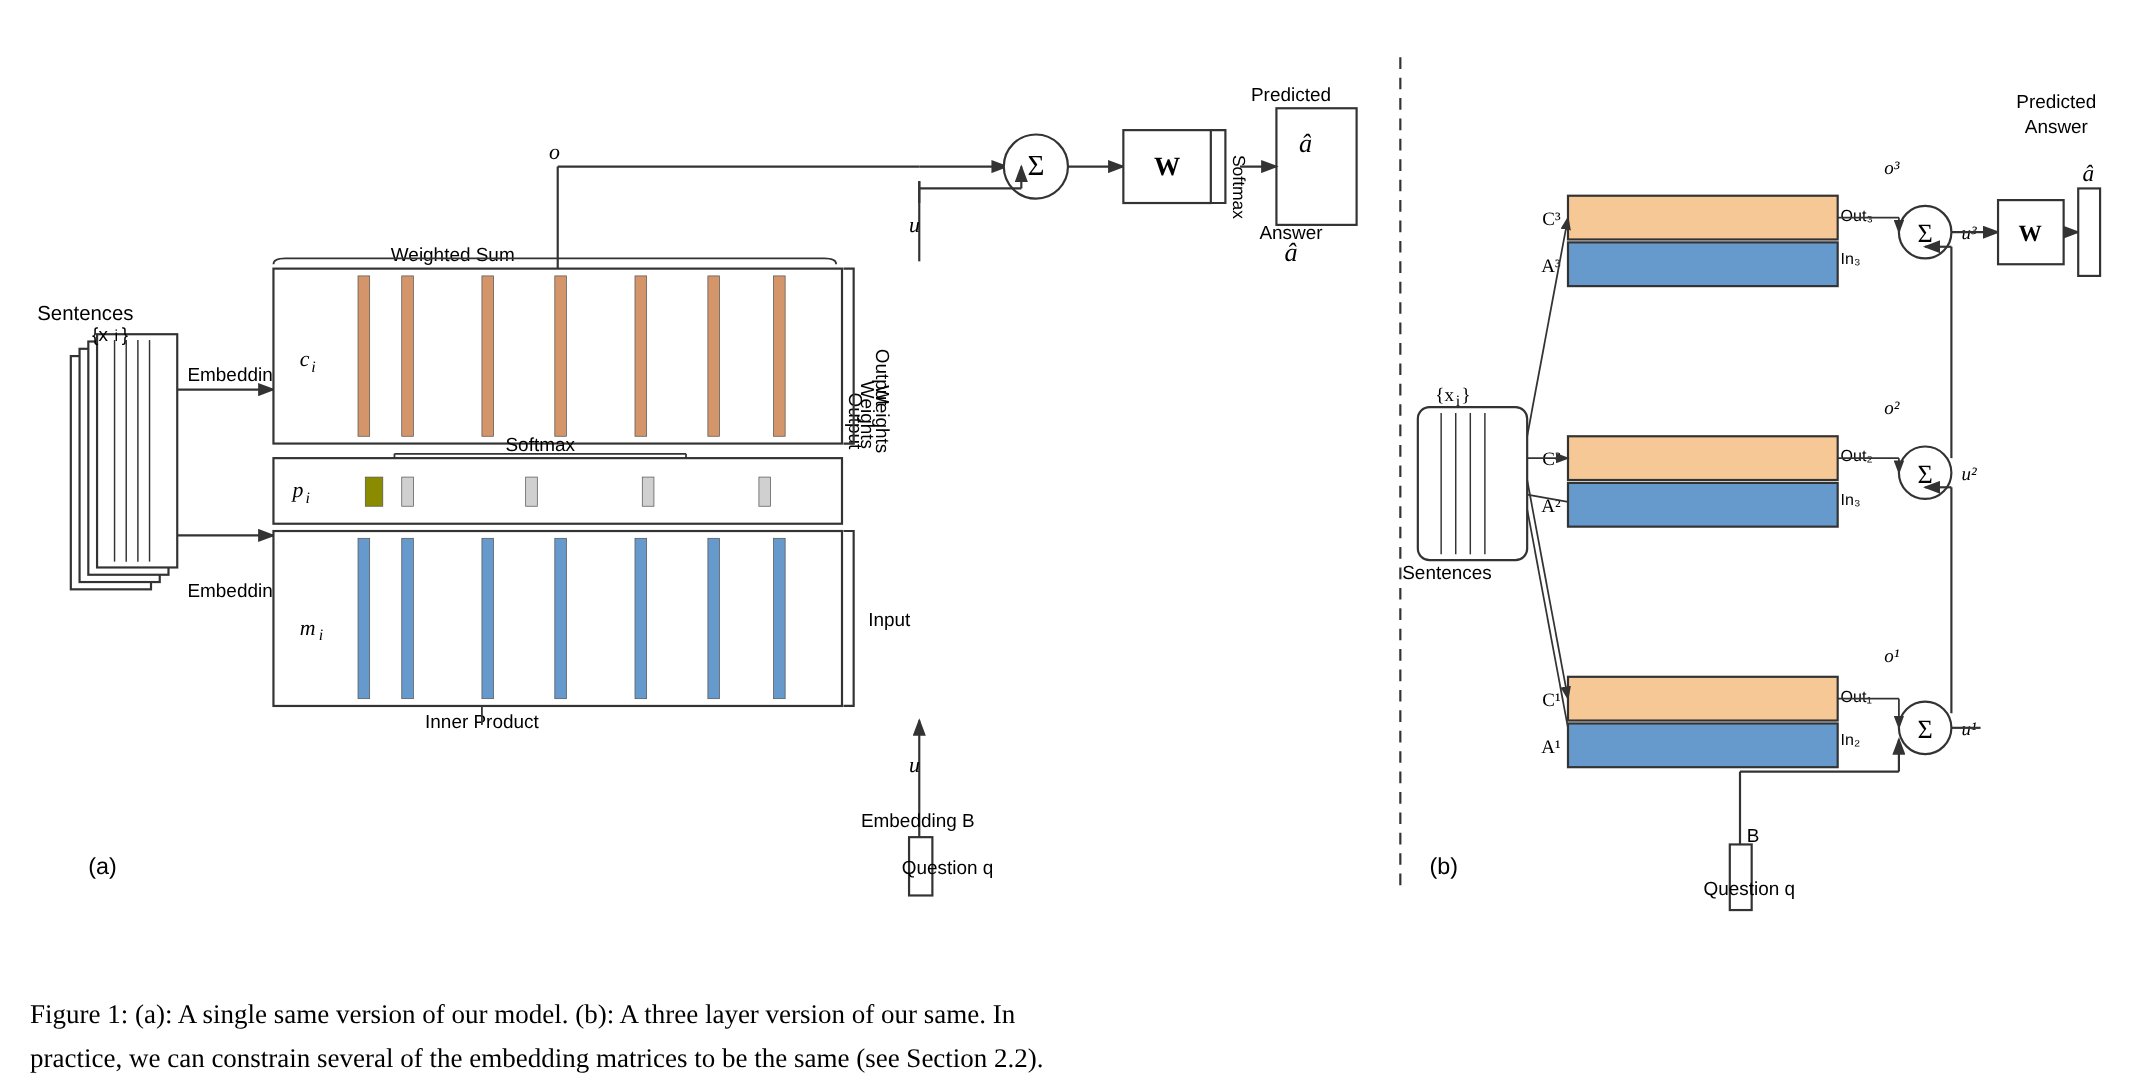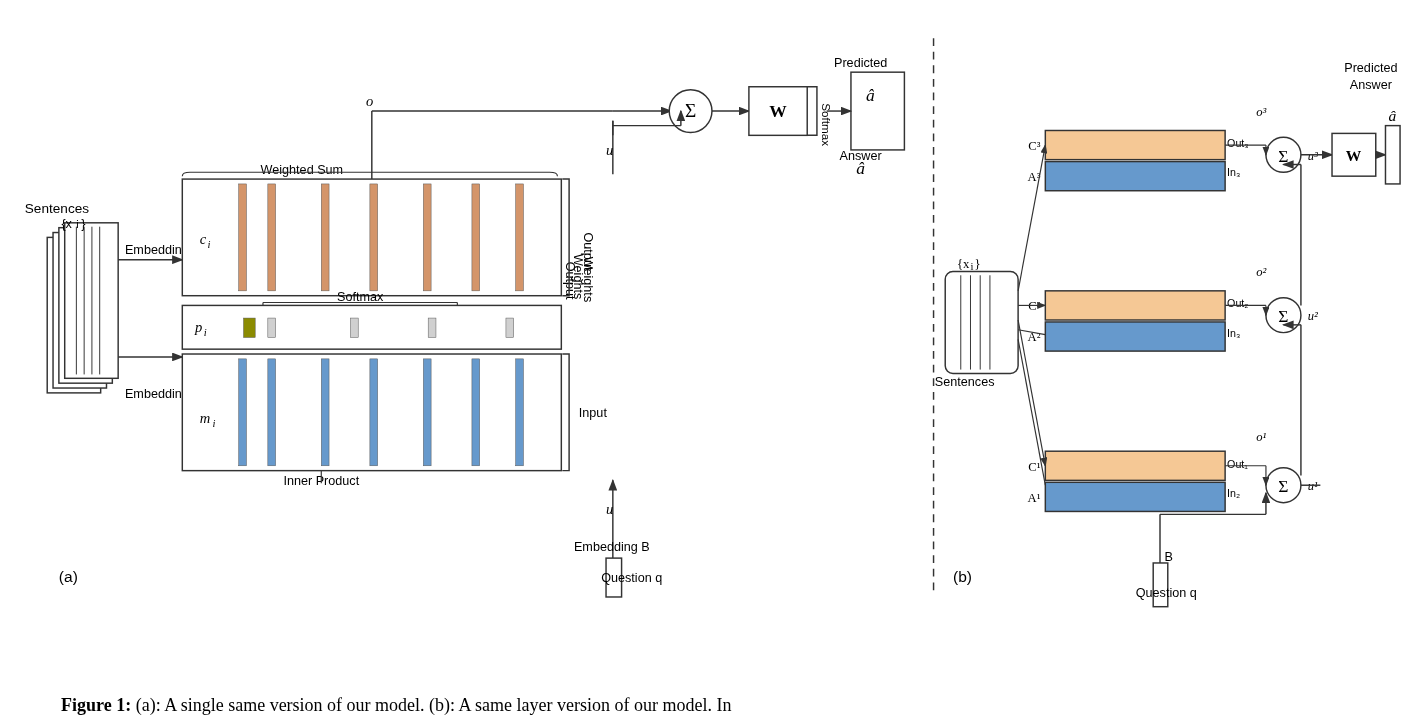--- a/index.html
+++ b/index.html
@@ -293,18 +293,21 @@
         <marker id="arrowhead3" markerWidth="8" markerHeight="6" refX="7" refY="3" orient="auto">
           <polygon points="0 0, 8 3, 0 6" fill="#333"></polygon>
         </marker>
       </defs>
 
     </svg>
   </div>
 
   <div class="caption-area">
     <p style="font-size: 18px; line-height: 1.6;">
-      <span style="font-weight: bold; margin-left: 41px;">Figure 1:</span>
+      <span style="font-weight: normal;">Figure 1:</span>
       <span> (a): A single same version of our model. </span>
-      <span>(b): A same layer version of our model. In</span>
+      <span>(b): A three layer version of our same. In</span>
+    </p>
+    <p style="font-size: 18px; line-height: 1.6;">
+      <span>practice, we can constrain several of the embedding matrices to be the same (see Section 2.2).</span>
     </p>
   </div>
 </div>
 
 </body></html>

